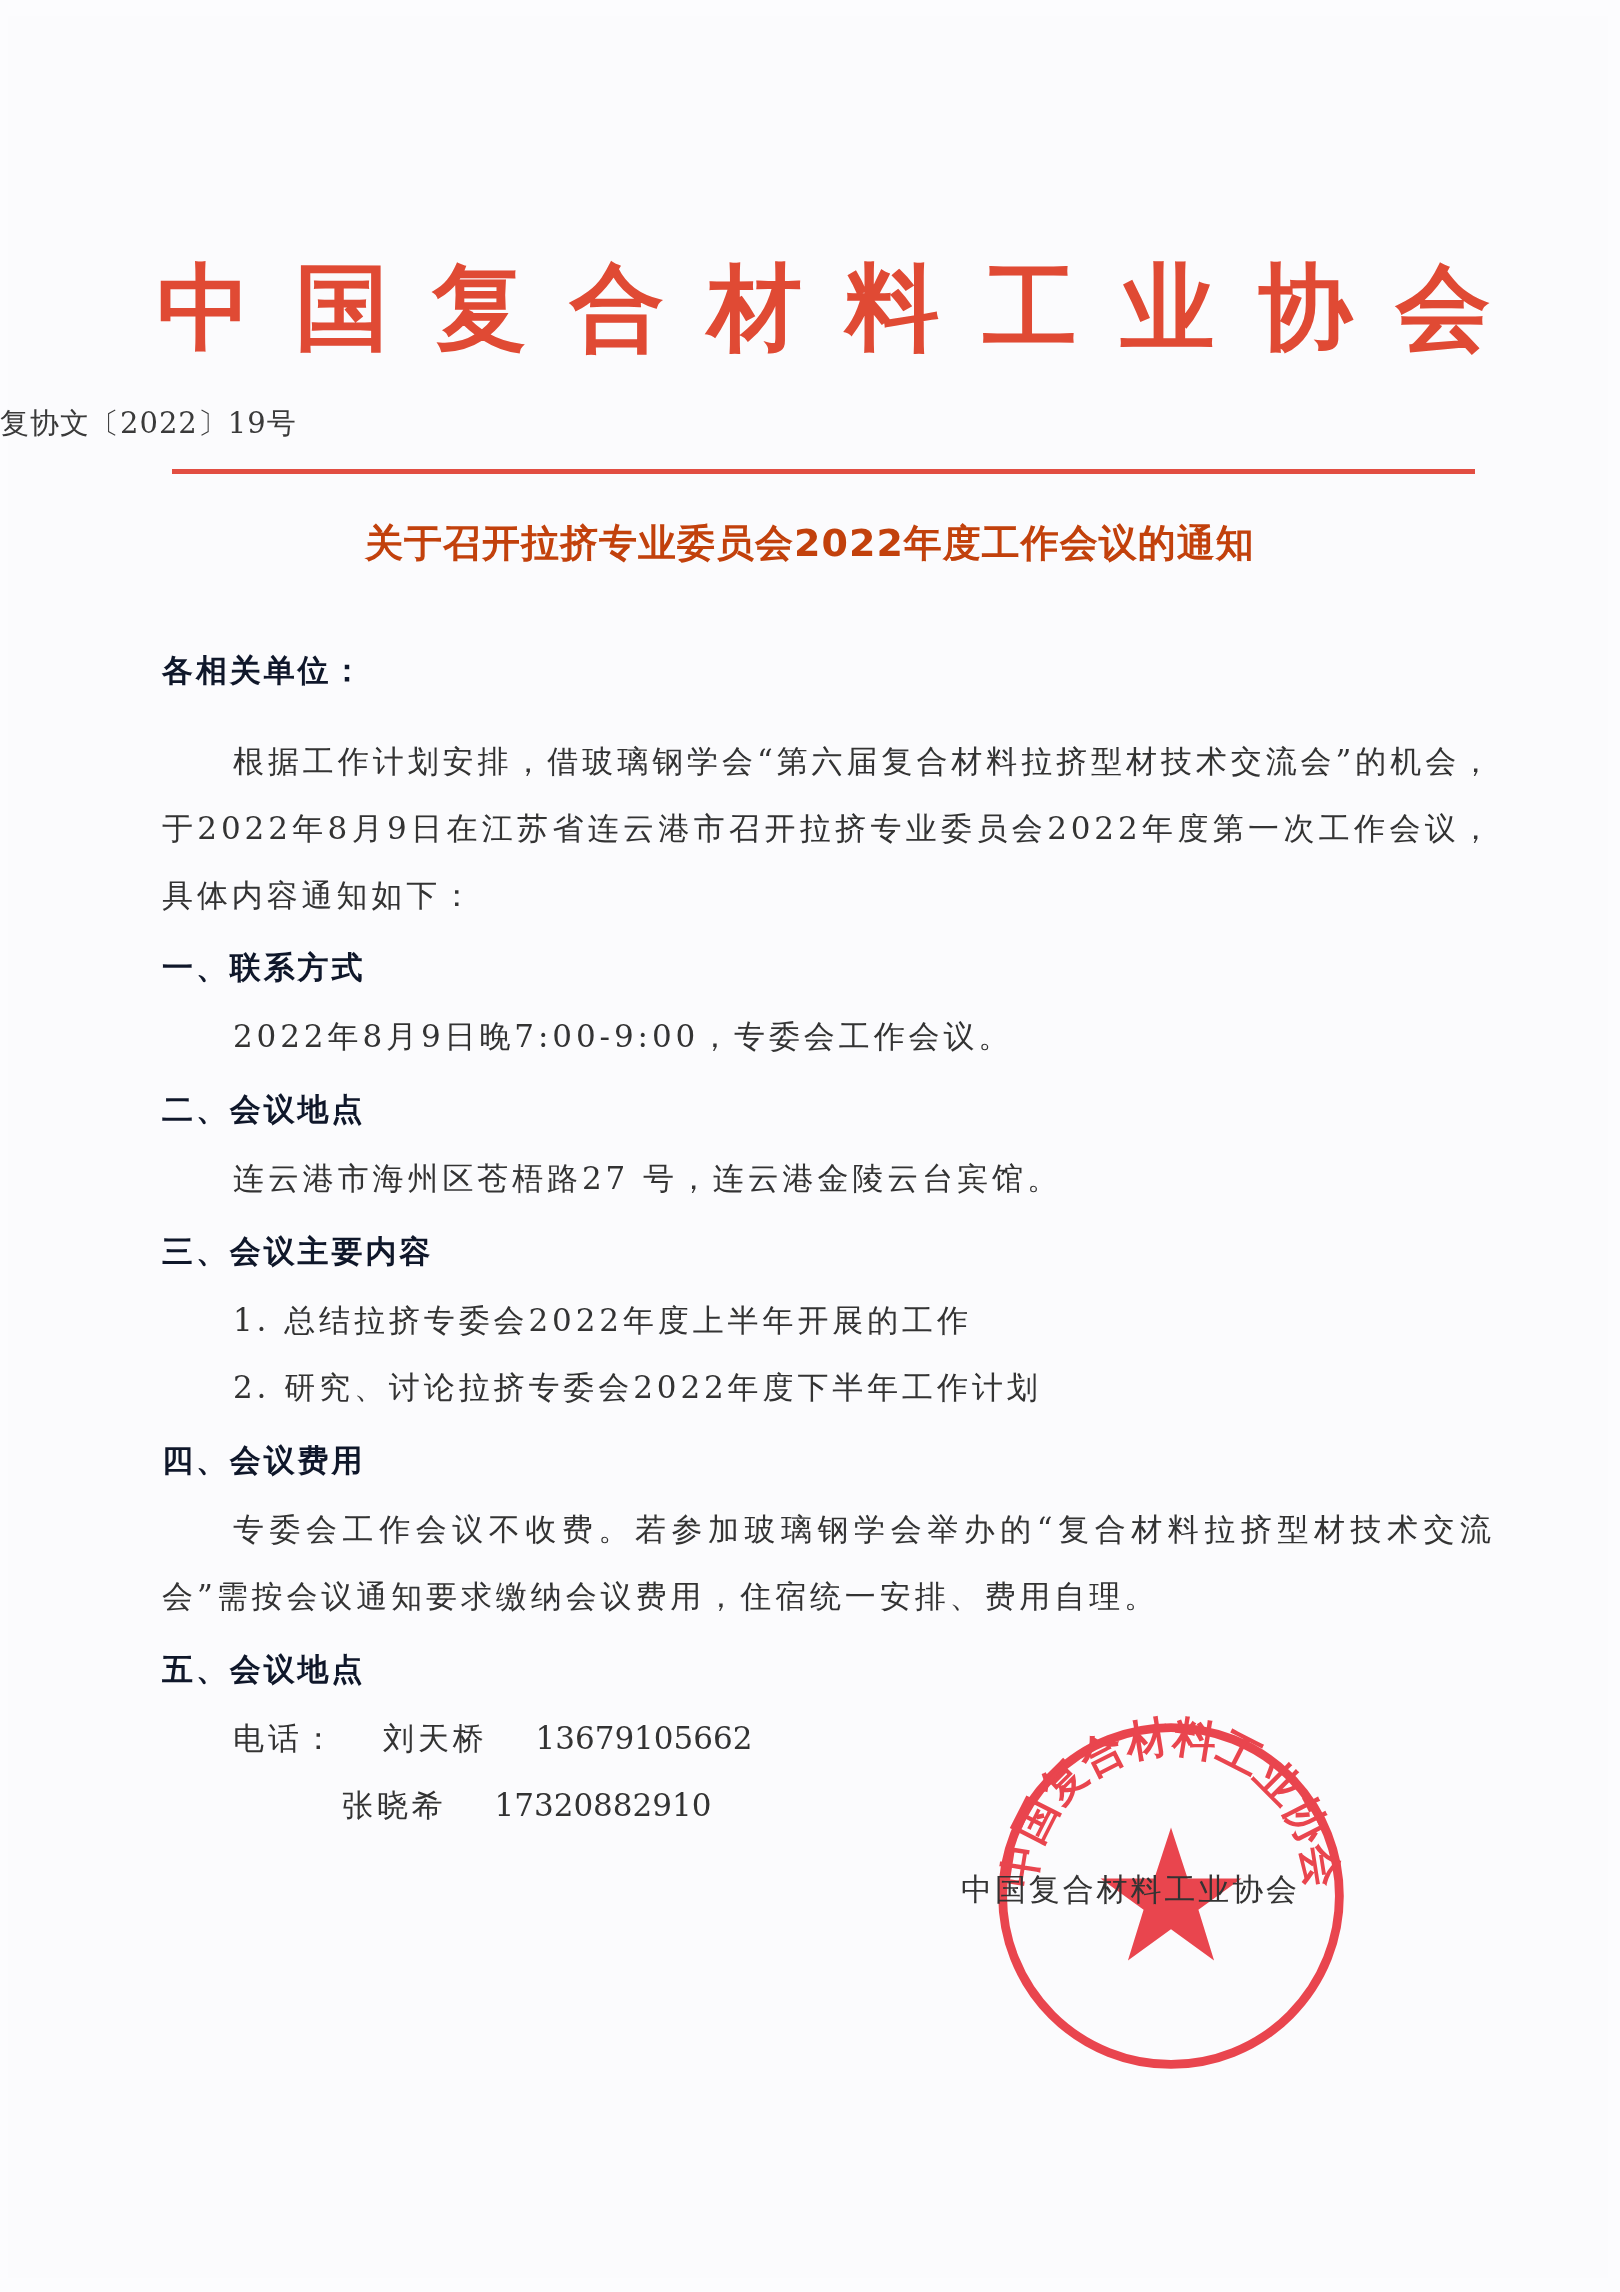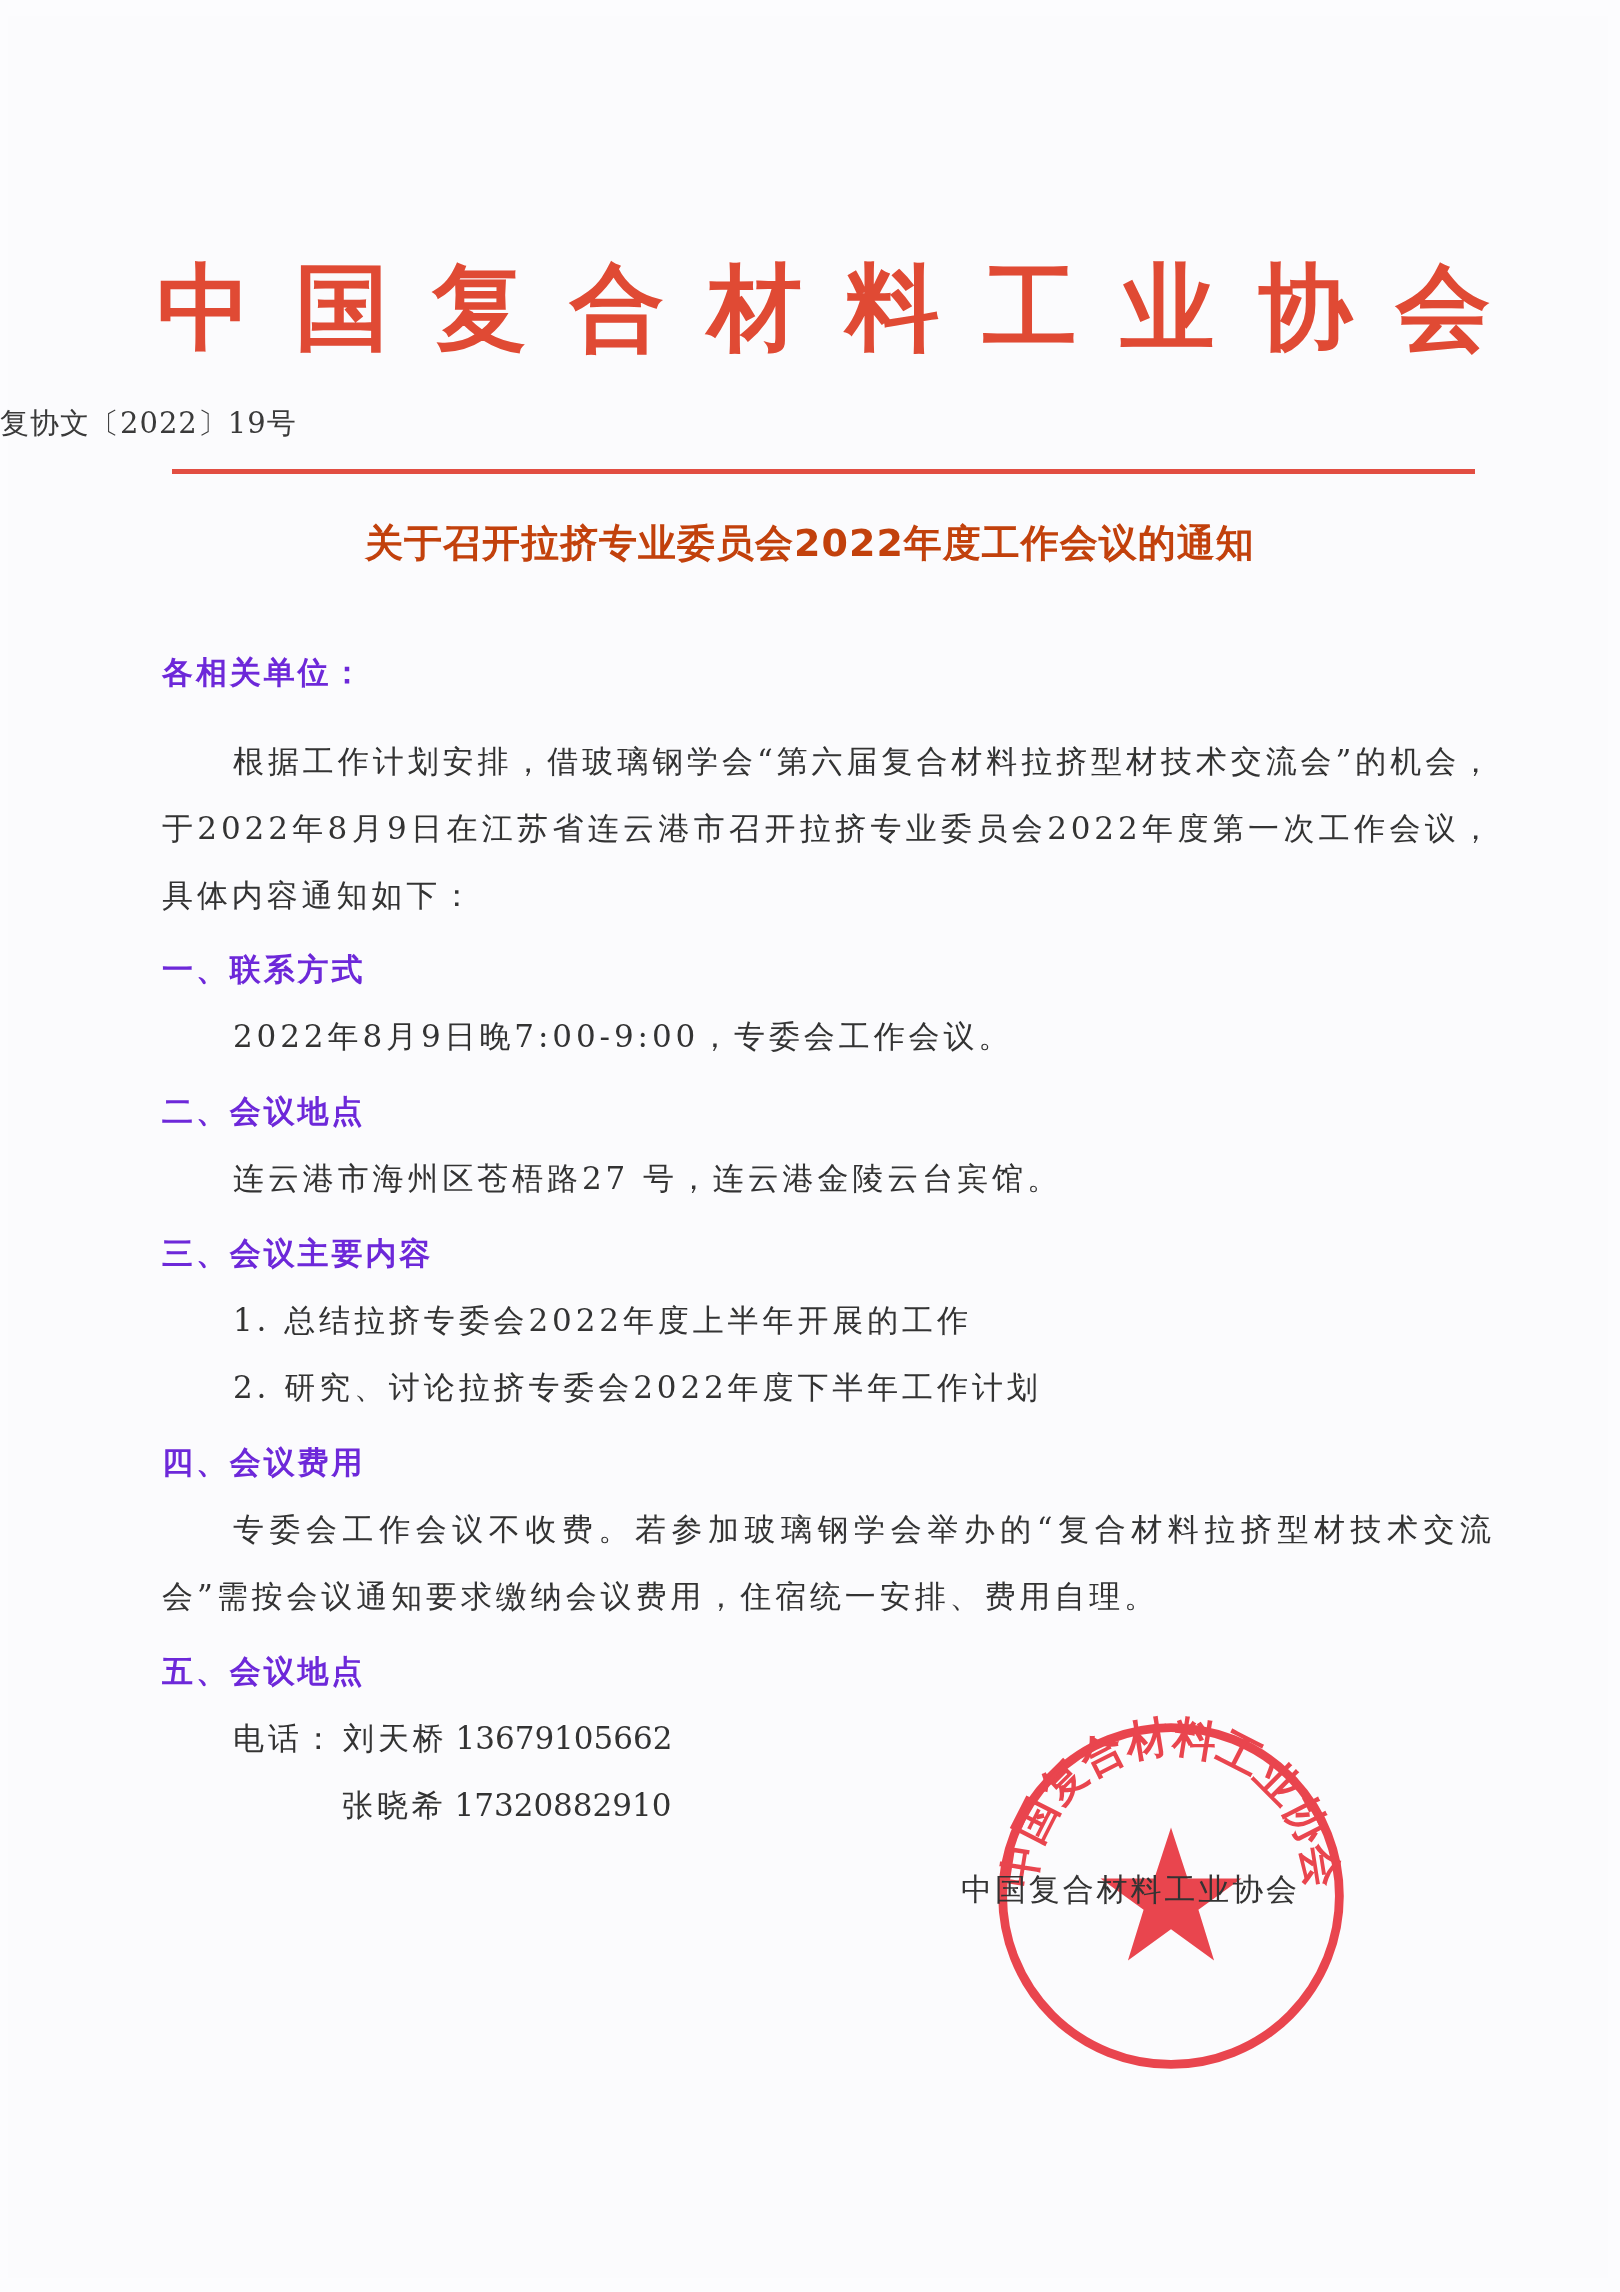--- a/index.html
+++ b/index.html
@@ -69,31 +69,31 @@
       position: absolute;
       left: 162px;
       top: 639px;
       width: 1333px;
       font-size: 31px;
       line-height: 67px;
       letter-spacing: 3.9px;
       color: #333333;
     }
     .salutation, .section-heading {
-      font-family: Liberation Serif, serif;
+      font-family: Liberation Mono, monospace;
       font-weight: bold;
-      color: #6d28d9;
+      color: #0f172a;
       letter-spacing: 2.9px;
     }
     .salutation { margin-bottom: 21.6px; }
     .para { text-indent: 71px; text-align: justify; text-align-last: left; }
     .para-body { padding-left: 71px; }
     .section-heading { margin-top: 7.8px; }
     .section { margin-bottom: 7.8px; }
-    .contact-row { padding-left: 71px; display: flex; }
+    .contact-row { padding-left: 71px; display: flex; gap: 40px; }
     .contact-row .label { width: 110px; }
     .contact-row.second { padding-left: 180px; }
     .sign-block {
       position: absolute;
       left: 961px;
       top: 1858px;
       width: 392px;
       font-size: 31px;
       line-height: 63px;
       color: #333333;

